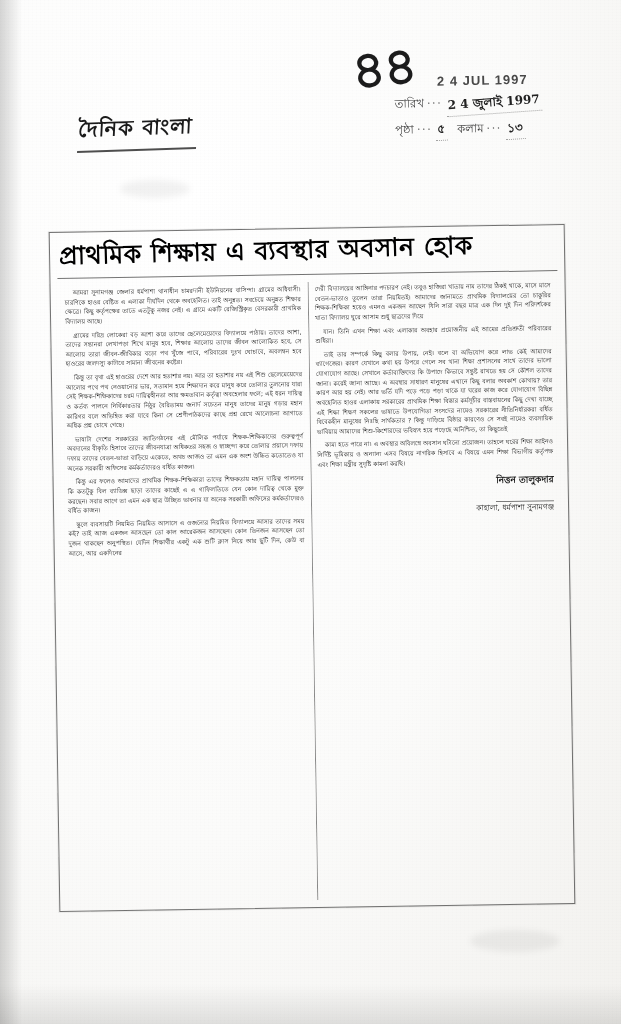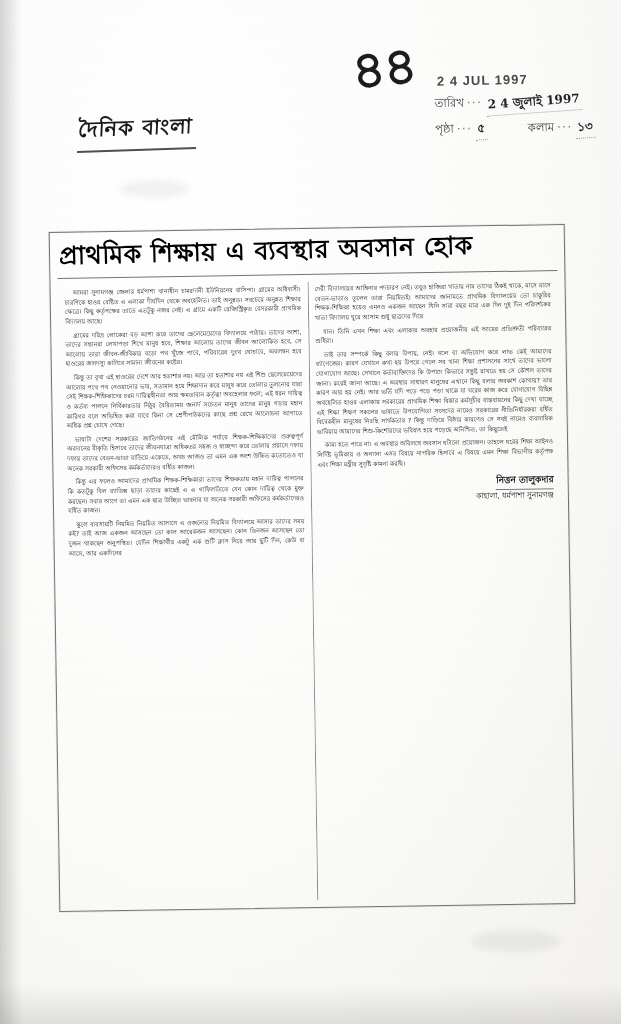--- a/index.html
+++ b/index.html
@@ -82,21 +82,21 @@
   }
   .stamp-row {
     display: flex;
     align-items: baseline;
     font-family: "DejaVu Sans", sans-serif;
     font-size: 11.5px;
     color: #222;
     margin-bottom: 5px;
     white-space: nowrap;
   }
-  .stamp-label { opacity: .9; margin-left: 40px; }
+  .stamp-label { opacity: .9; }
   .stamp-dots {
     flex: 0 0 auto;
     letter-spacing: 1.5px;
     opacity: .65;
     margin: 0 3px;
   }
   .stamp-value {
     font-weight: 700;
     border-bottom: 1px dotted rgba(0,0,0,.35);
     padding: 0 2px;
@@ -203,21 +203,21 @@
     font-family: "DejaVu Serif", serif;
     font-size: 8px;
     line-height: 1.5;
     color: #111;
   }
   .byline .name {
     font-weight: 700;
     font-size: 9px;
     border-bottom: 1px solid rgba(0,0,0,.5);
     display: inline-block;
-    padding-bottom: 1px;
+    padding-bottom: 13px;
   }
   .byline .addr { display: block; font-size: 7.5px; }
 
   
   .smudge {
     position: absolute;
     background: rgba(0,0,0,.05);
     border-radius: 50%;
     filter: blur(3px);
     pointer-events: none;

